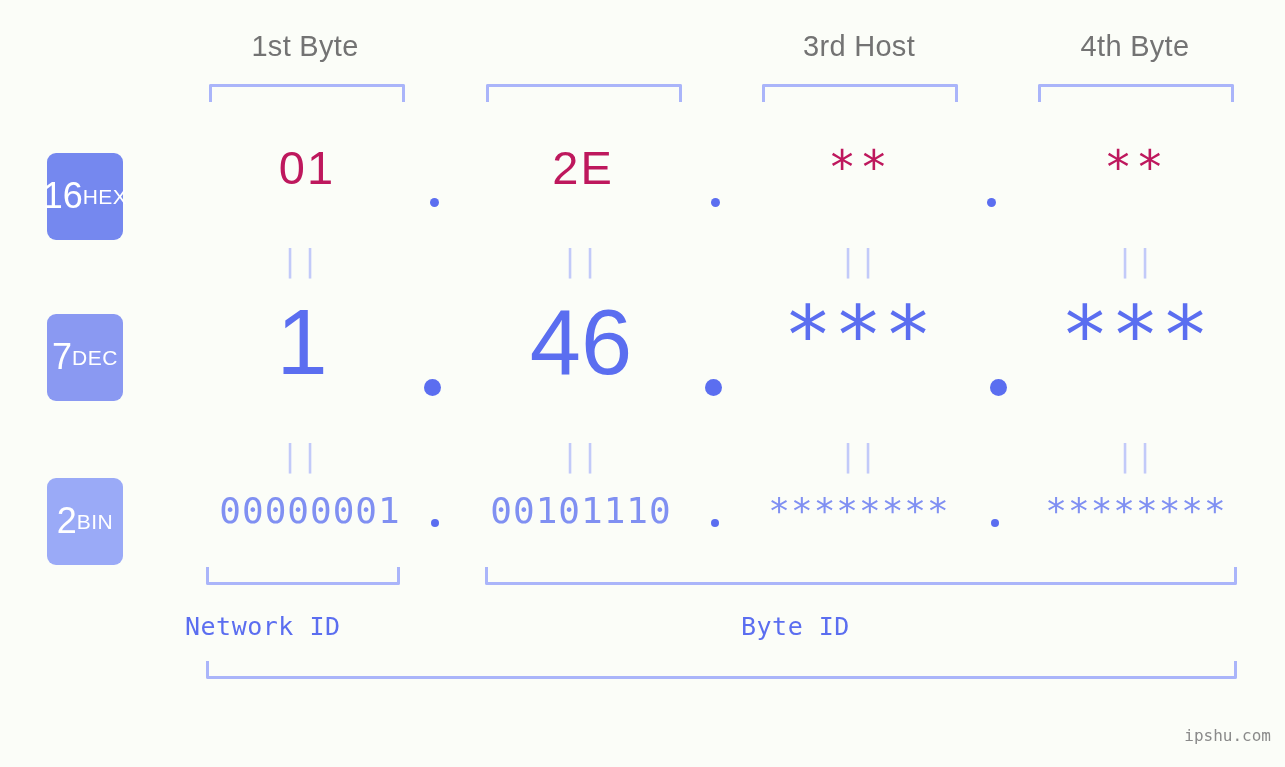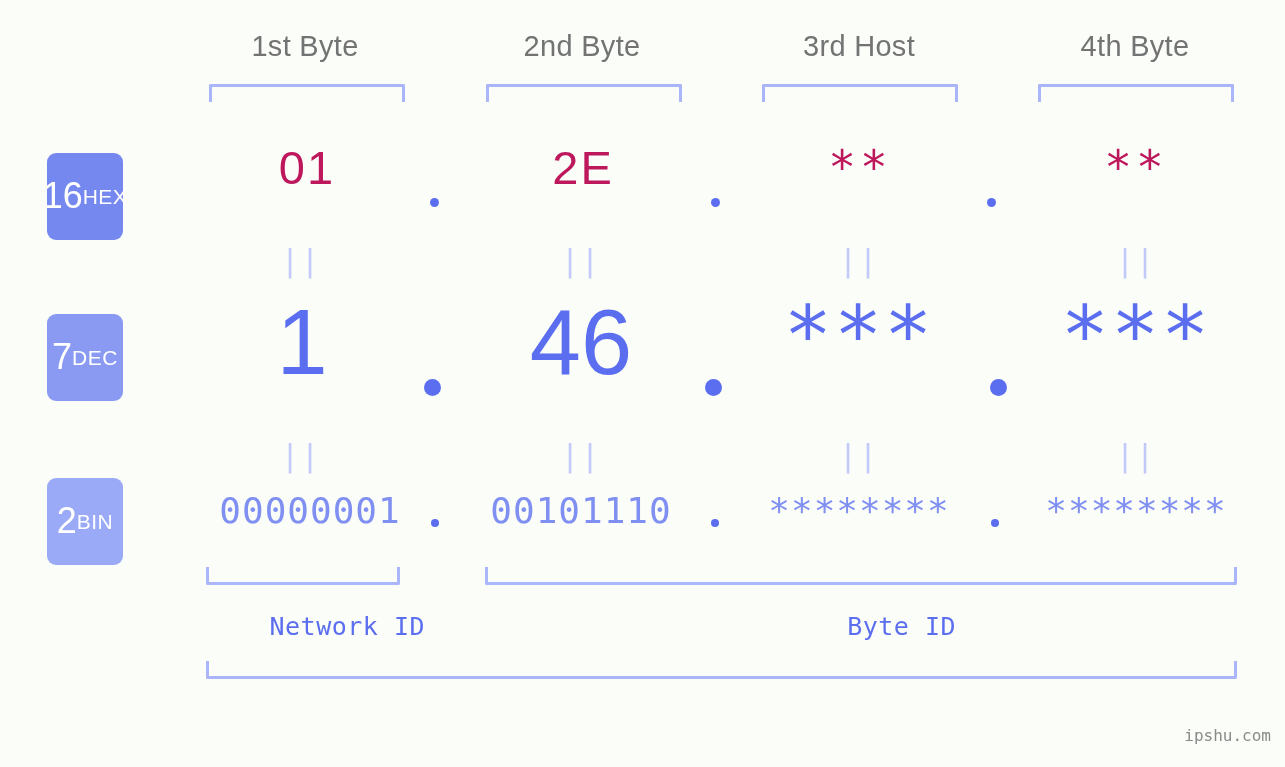--- a/index.html
+++ b/index.html
@@ -145,21 +145,21 @@
     color: #c2caf9;
     letter-spacing: 2px;
     line-height: 1;
   }
   .eq-top { top: 246px; }
   .eq-bot { top: 441px; }
 
   
   .id-label {
     position: absolute;
-    text-align: right;
+    text-align: left;
     font-family: "DejaVu Sans Mono", monospace;
     font-size: 25px;
     color: #5b6ef0;
     letter-spacing: 0.5px;
     white-space: nowrap;
   }
 
   .class-label {
     position: absolute;
     text-align: center;
@@ -179,21 +179,20 @@
     color: #8a8a8a;
     letter-spacing: 0px;
   }
 </style>
 </head>
 <body>
 
 <div class="stage">
 
   <div class="byte-label" style="left:185px">1st Byte</div>
-  <div class="byte-label" style="left:462px">2nd Byte</div>
   <div class="byte-label" style="left:739px">3rd Host</div>
   <div class="byte-label" style="left:1015px">4th Byte</div>
 
   <div class="bracket-down" style="left:209px;top:84px;width:196px"></div>
   <div class="bracket-down" style="left:486px;top:84px;width:196px"></div>
   <div class="bracket-down" style="left:762px;top:84px;width:196px"></div>
   <div class="bracket-down" style="left:1038px;top:84px;width:196px"></div>
 
   <div class="badge badge-hex">
     <span class="num">16</span>

